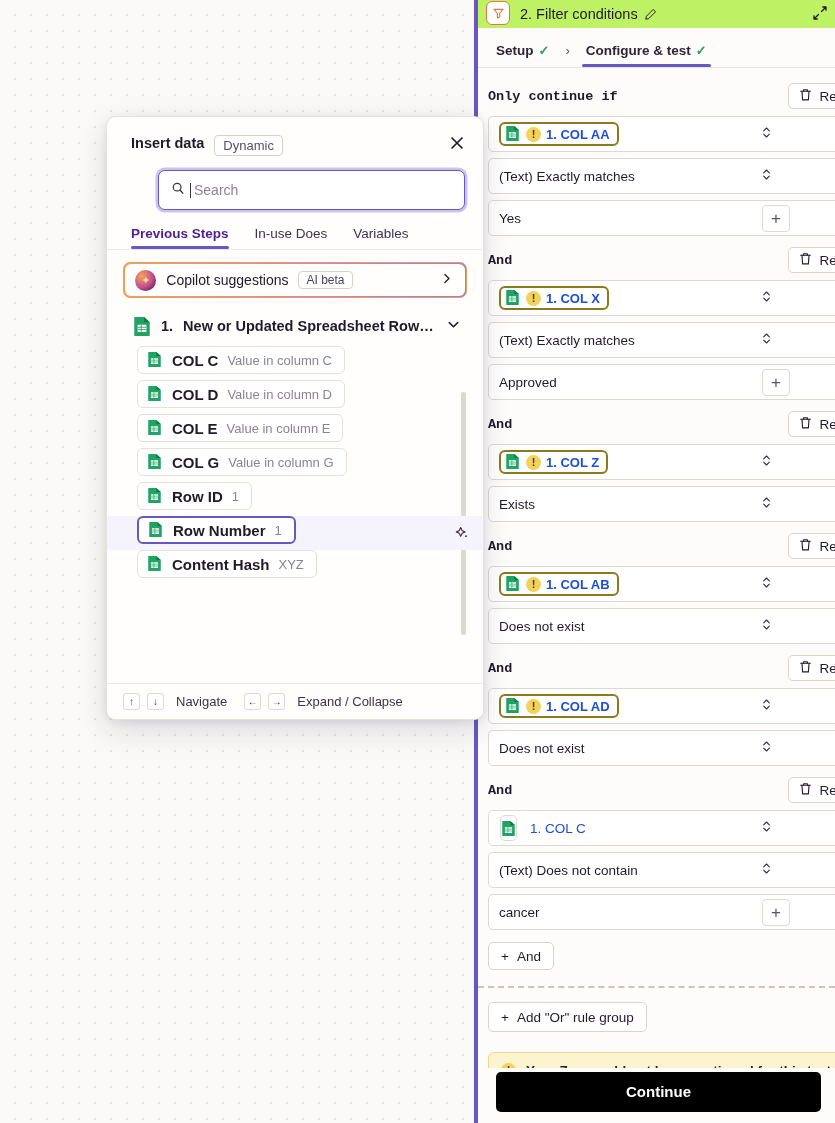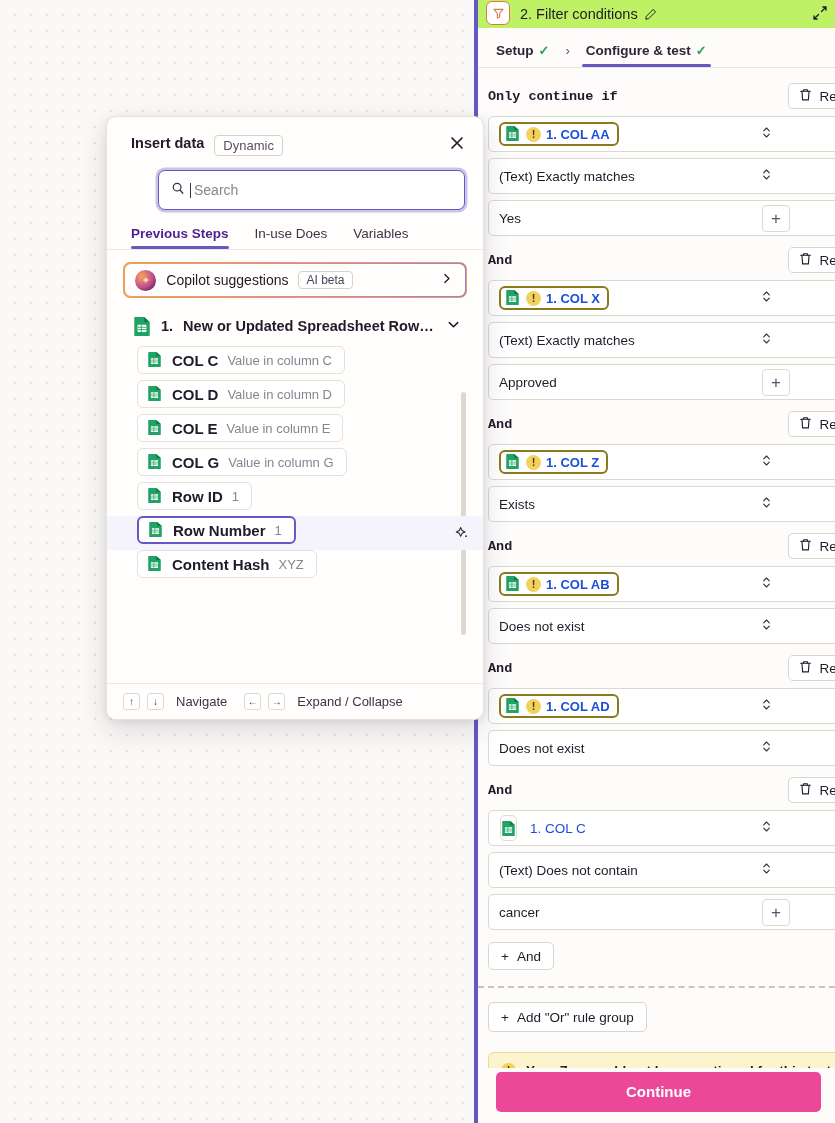--- a/index.html
+++ b/index.html
@@ -159,21 +159,21 @@
     padding: 10px 12px; font-size: 13.5px; font-weight: 700; color: #2b2310;
   }
 
   .rp-footer {
     position: absolute; left: 4px; right: 0; bottom: 0; height: 55px;
     background: #fdfcfb;
     display: flex; align-items: center; justify-content: center;
     padding: 0 14px 8px 14px;
   }
   .continue-btn {
-    width: 100%; height: 40px; background: #ec4899; color: #fff;
+    width: 100%; height: 40px; background: #000000; color: #fff;
     border: none; border-radius: 5px;
     font-size: 15px; font-weight: 700;
     font-family: "Liberation Sans", sans-serif;
     display: flex; align-items: center; justify-content: center; text-align: right;
   }
 
   
   .popover {
     position: absolute; left: 106px; top: 116px; width: 378px; height: 604px;
     background: #fffefc; border: 1px solid #e6e2dc; border-radius: 10px;

